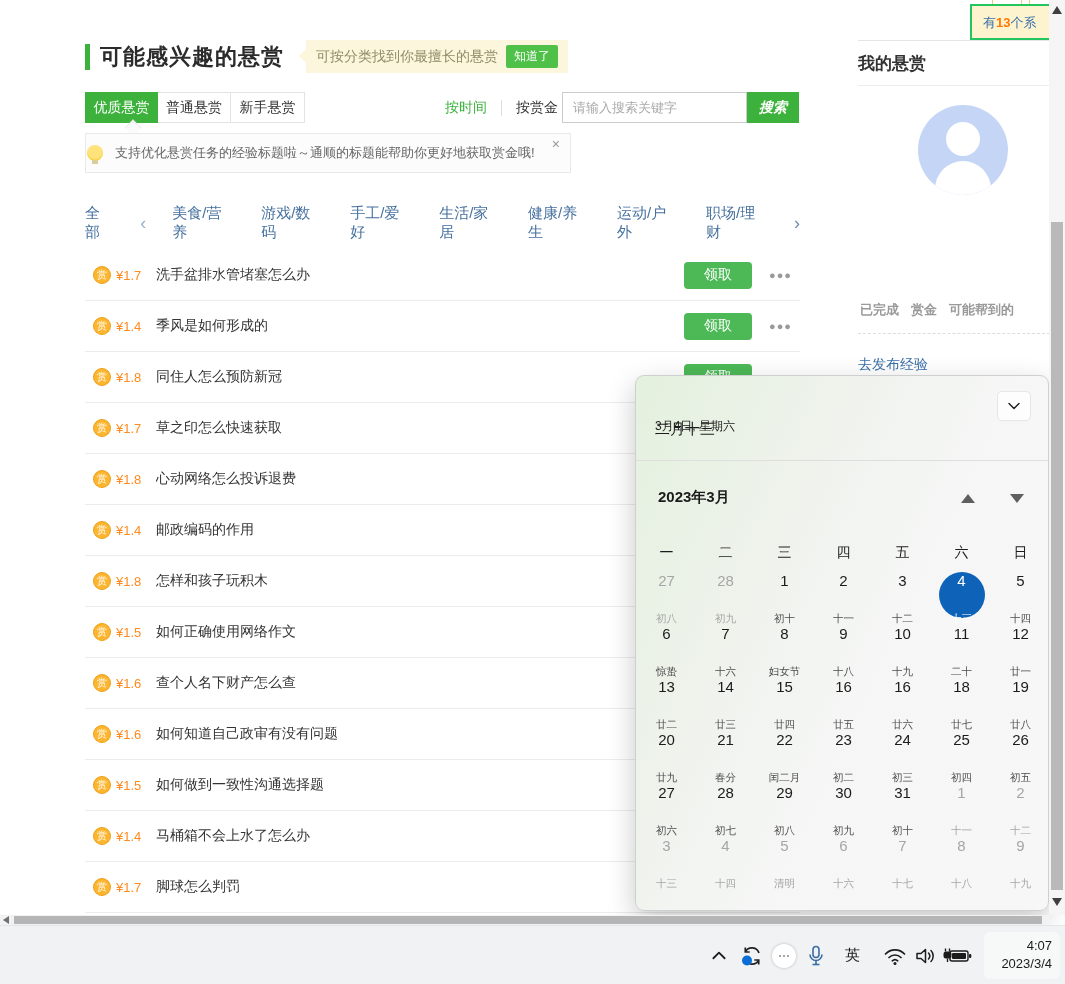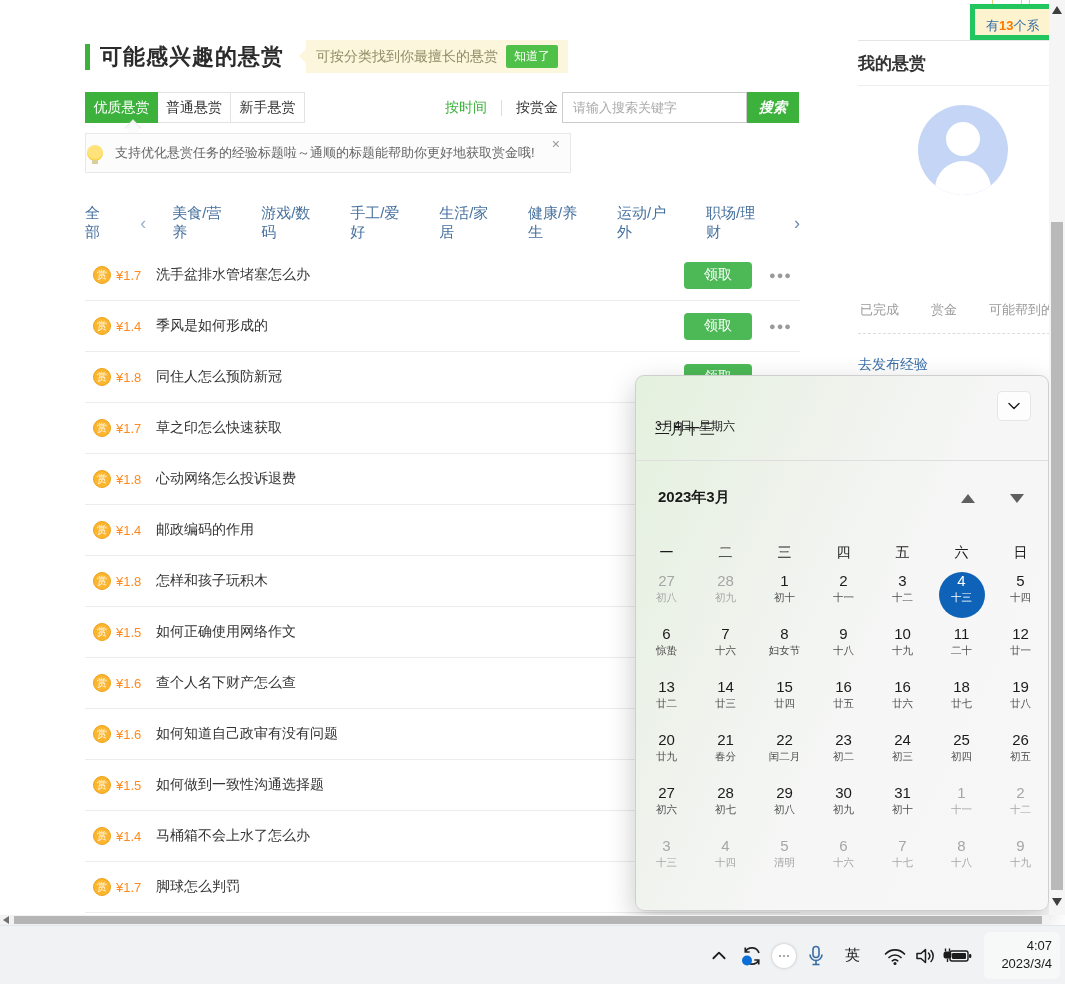--- a/index.html
+++ b/index.html
@@ -52,50 +52,50 @@
   .task-row{height:51px;display:flex;align-items:center;border-bottom:1px solid #ececec;}
   .coin{width:18px;height:18px;border-radius:50%;background:#fcb52e;border:1px solid #eda31c;color:#fff;font-size:10px;line-height:16px;text-align:center;margin-left:8px;flex:none;}
   .price{color:var(--orange);font-size:13px;margin-left:5px;width:36px;flex:none;}
   .task-title{font-size:14px;color:var(--ink);margin-left:4px;}
   .claim-btn{margin-left:auto;width:68px;height:27px;background:var(--claim);color:#fff;border:0;border-radius:4px;font-size:14px;cursor:pointer;}
   .more-dots{margin-left:17px;margin-right:8px;color:#9a9a9a;font-size:11px;letter-spacing:1px;cursor:pointer;}
 
   
   .cut-tab{position:absolute;top:0;height:7px;width:30px;background:#fff;border:1px solid #e9c97c;border-top:0;}
   .cut-tab.t1{left:992px;} .cut-tab.t2{left:1029px;}
-  #notif{position:absolute;left:970px;top:4px;width:92px;height:36px;background:#fdf3cf;border:5px solid #22c55e;font-size:13px;line-height:34px;padding-left:11px;cursor:pointer;}
+  #notif{position:absolute;left:970px;top:4px;width:92px;height:36px;background:#fdf3cf;border:2px solid #22c55e;font-size:13px;line-height:34px;padding-left:11px;cursor:pointer;}
   #notif .n-pre,#notif .n-suf{color:#3a6fa8;}
   #notif .n-count{color:#ff7800;font-weight:bold;}
   .sb-topline{position:absolute;left:858px;top:40px;width:192px;height:1px;background:#e5e5e5;}
   #sb-title{position:absolute;left:858px;top:52px;font-size:17px;font-weight:bold;color:#333;}
   .sb-underline{position:absolute;left:858px;top:85px;width:192px;height:1px;background:#ededed;}
   #avatar{position:absolute;left:918px;top:105px;width:90px;height:90px;border-radius:50%;background:#c5d5f6;overflow:hidden;}
   #avatar .head{position:absolute;left:28px;top:17px;width:34px;height:34px;border-radius:50%;background:#fff;}
   #avatar .body{position:absolute;left:17px;top:56px;width:56px;height:56px;border-radius:50%;background:#fff;}
-  #stats{position:absolute;left:860px;top:301px;width:200px;display:flex;gap:32px;font-size:13px;color:#9a9a9a;white-space:nowrap;}
+  #stats{position:absolute;left:860px;top:301px;width:200px;display:flex;gap:12px;font-size:13px;color:#9a9a9a;white-space:nowrap;font-weight:bold;}
   .sb-dashed{position:absolute;left:858px;top:333px;width:192px;border-top:1px dashed #ddd;}
   #publish-link{position:absolute;left:858px;top:356px;font-size:14px;color:#3a6fa8;cursor:pointer;}
 
   
   #calendar{position:absolute;left:635px;top:375px;width:414px;height:536px;border-radius:9px;border:1px solid #cfcfcf;
     background:linear-gradient(115deg,#e4f1de 0%,#edf2ea 28%,#f5f6f5 55%,#f7f7f7 100%);
     box-shadow:0 10px 28px rgba(0,0,0,.22);z-index:40;}
   #cal-head{position:relative;height:85px;border-bottom:1px solid #dedede;}
   #cal-date{position:absolute;left:19px;top:14px;font-size:12px;color:#1b1b1b;margin-top:28px;}
   #cal-lunar{position:absolute;left:19px;top:44px;font-size:15px;color:#1b1b1b;}
   #cal-collapse{position:absolute;right:17px;top:15px;width:34px;height:30px;background:#fdfdfd;border:1px solid #e6e6e6;border-radius:5px;cursor:pointer;display:flex;align-items:center;justify-content:center;}
   #cal-month-row{position:relative;height:77px;}
   #cal-month{position:absolute;left:22px;top:27px;font-size:15px;font-weight:600;color:#1b1b1b;}
   .tri{position:absolute;width:0;height:0;border-left:7px solid transparent;border-right:7px solid transparent;cursor:pointer;}
   .tri.up{right:73px;top:33px;border-bottom:9px solid #5f5f5f;}
   .tri.down{right:24px;top:33px;border-top:9px solid #5f5f5f;}
   #weekday-row{display:grid;grid-template-columns:repeat(7,59px);padding-left:1px;}
   .wd{height:34px;text-align:center;font-size:14px;color:#1b1b1b;line-height:28px;}
   #day-grid{display:grid;grid-template-columns:repeat(7,59px);grid-auto-rows:53px;padding-left:1px;}
-  .day-cell{position:relative;display:flex;flex-direction:column;align-items:center;justify-content:flex-start;cursor:pointer;}
+  .day-cell{position:relative;display:flex;flex-direction:column;align-items:center;justify-content:space-between;cursor:pointer;}
   .d-num{font-size:15px;line-height:17px;color:#1b1b1b;z-index:1;}
   .d-lunar{font-size:10.5px;line-height:14px;color:#4d4d4d;z-index:1;margin-top:1px;}
   .day-cell.muted .d-num,.day-cell.muted .d-lunar{color:#a6a6a6;}
   .day-cell.selected::before{content:'';position:absolute;width:46px;height:46px;border-radius:50%;background:var(--cal-accent);}
   .day-cell.selected .d-num,.day-cell.selected .d-lunar{color:#fff;}
 
   
   #vscroll{position:absolute;left:1049px;top:0;width:16px;height:915px;background:#f5f5f5;z-index:50;}
   .vs-up{position:absolute;left:3px;top:6px;width:0;height:0;border-left:5px solid transparent;border-right:5px solid transparent;border-bottom:8px solid #3f3f3f;}
   .vs-thumb{position:absolute;left:2px;top:222px;width:12px;height:668px;background:#b9b9b9;}

